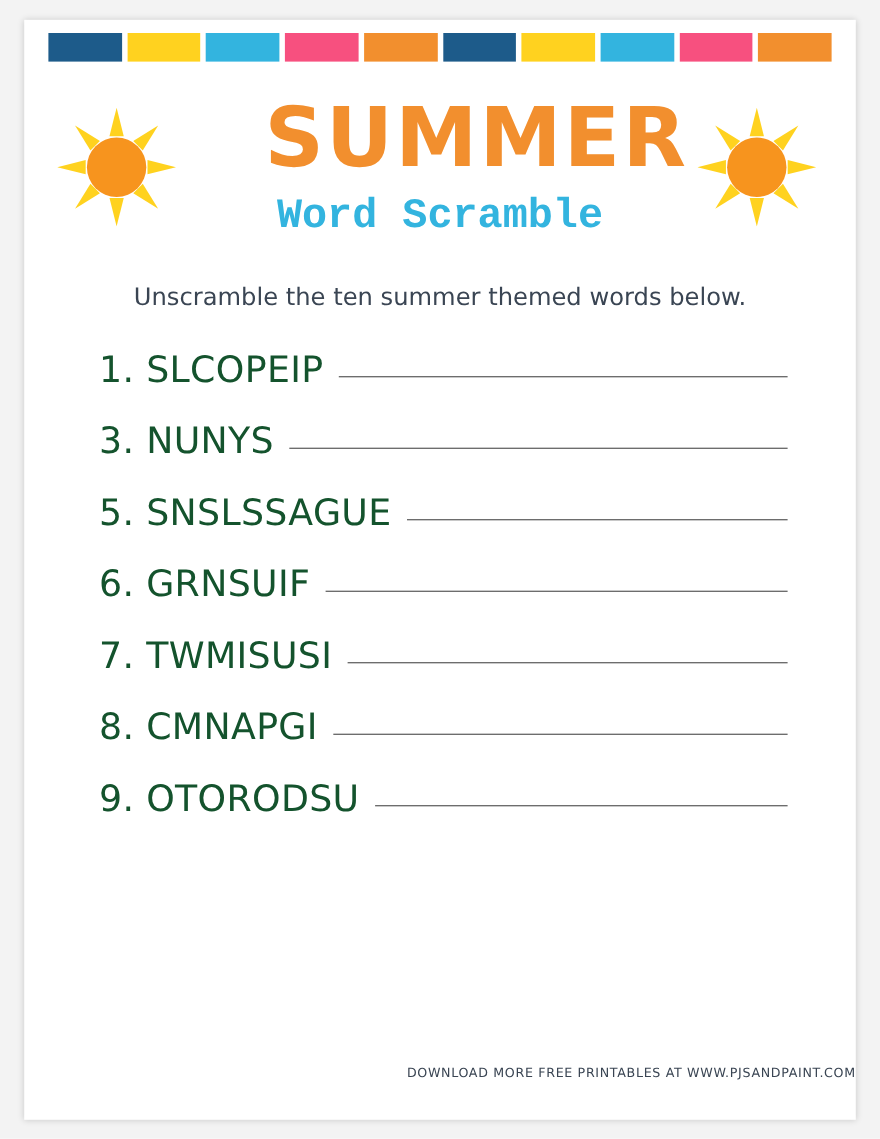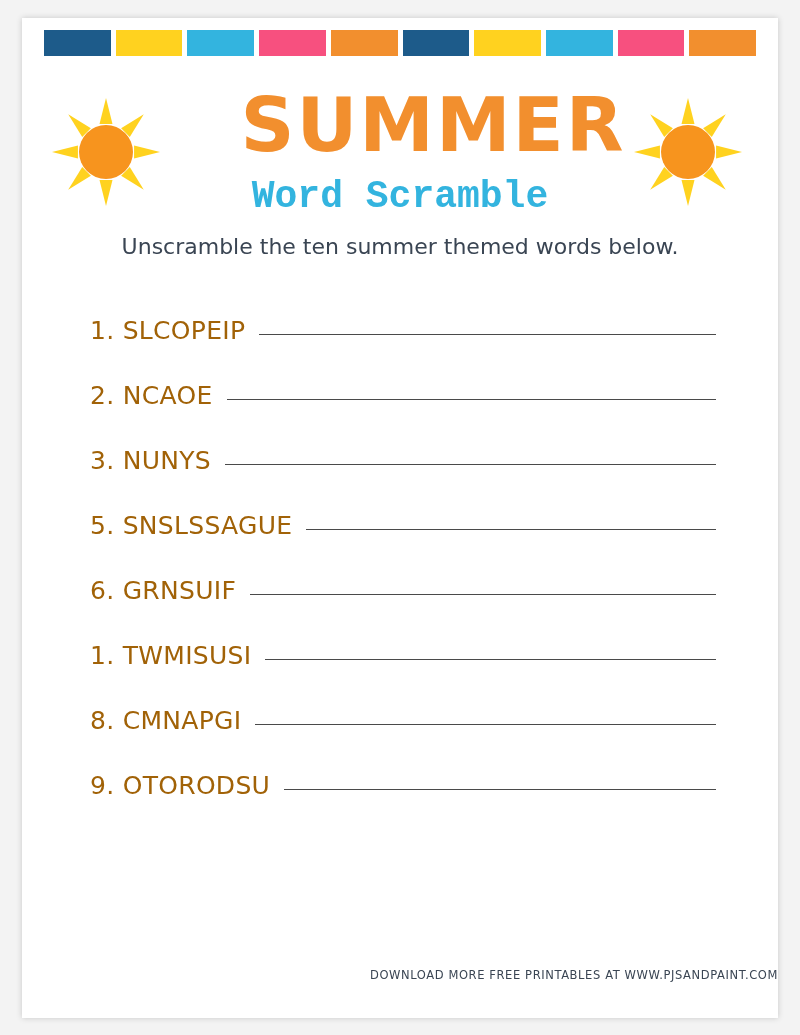--- a/index.html
+++ b/index.html
@@ -79,43 +79,43 @@
     width: 108px;
     height: 108px;
     top: 22px;
   }
   .sun.left  { left: 30px; }
   .sun.right { left: 612px; }
   
   .instructions {
     position: absolute;
     left: 0;
-    top: 216px;
+    top: 240px;
     width: 756px;
     text-align: center;
     font-family: "DejaVu Sans", sans-serif;
     font-size: 22px;
     color: #3a4553;
   }
   
   .list {
     position: absolute;
     left: 68px;
     top: 298px;
     width: 626px;
   }
   .row {
     display: flex;
     align-items: baseline;
     height: 65px;
   }
   .row .word {
     font-family: "DejaVu Sans", sans-serif;
-    font-size: 25px;
-    color: #a16207;
+    font-size: 33px;
+    color: #14532d;
     white-space: nowrap;
     letter-spacing: 0.3px;
   }
   .row .rule {
     flex: 1 1 auto;
     margin-left: 14px;
     border-bottom: 1.5px solid #4a4a4a;
     transform: translateY(-4px);
   }
   
@@ -188,37 +188,33 @@
   </div>
 
   <div class="instructions">Unscramble the ten summer themed words below.</div>
 
   <div class="list">
       <div class="row">
         <span class="word">1. SLCOPEIP</span>
         <span class="rule"></span>
       </div>
       <div class="row">
-        <span class="word">2. NCAOE</span>
-        <span class="rule"></span>
-      </div>
-      <div class="row">
         <span class="word">3. NUNYS</span>
         <span class="rule"></span>
       </div>
       <div class="row">
         <span class="word">5. SNSLSSAGUE</span>
         <span class="rule"></span>
       </div>
       <div class="row">
         <span class="word">6. GRNSUIF</span>
         <span class="rule"></span>
       </div>
       <div class="row">
-        <span class="word">1. TWMISUSI</span>
+        <span class="word">7. TWMISUSI</span>
         <span class="rule"></span>
       </div>
       <div class="row">
         <span class="word">8. CMNAPGI</span>
         <span class="rule"></span>
       </div>
       <div class="row">
         <span class="word">9. OTORODSU</span>
         <span class="rule"></span>
       </div>

